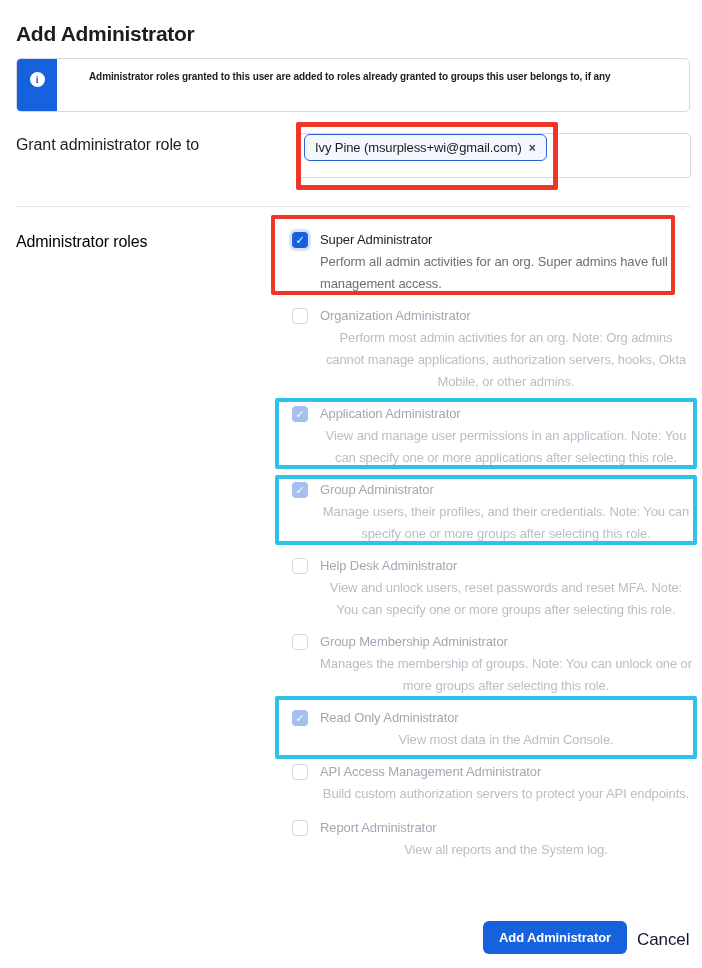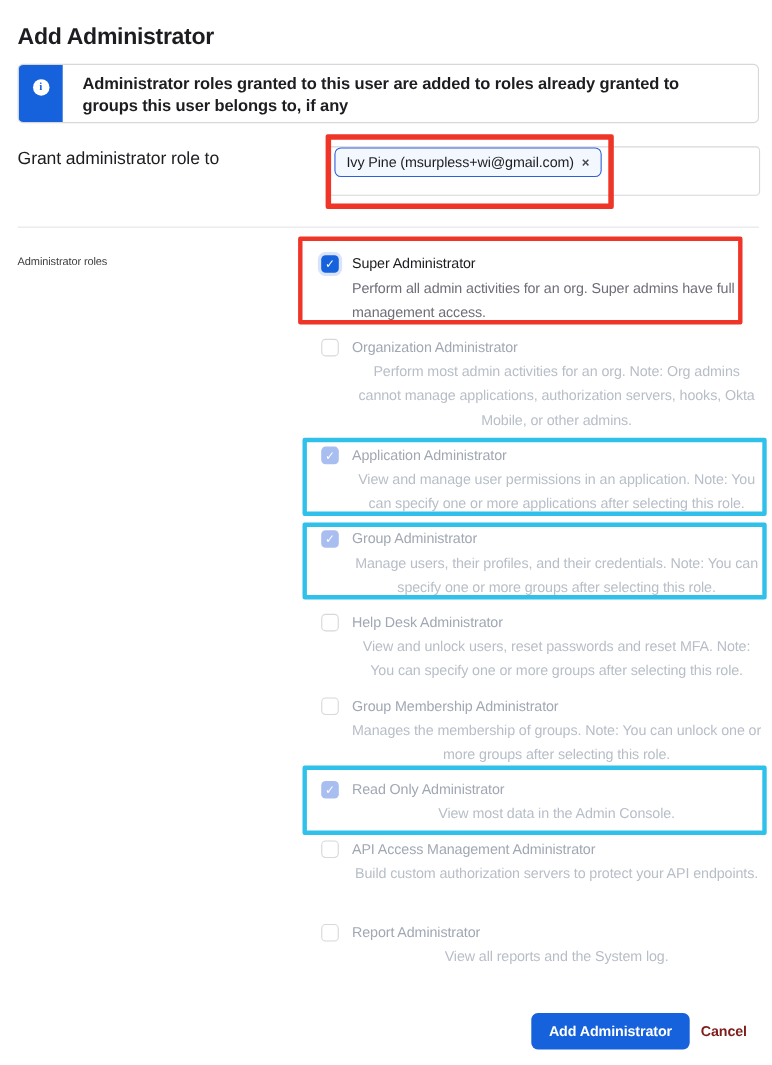--- a/index.html
+++ b/index.html
@@ -6,48 +6,48 @@
   body{font-family:"Liberation Sans","DejaVu Sans",sans-serif;color:#1d1d21;letter-spacing:-0.1px;}
   #app{position:relative;width:702px;height:968px;background:#fff;overflow:hidden;}
 
   
   .page-title{position:absolute;left:16px;top:8px;font-size:21px;font-weight:700;color:#1d1d21;letter-spacing:-0.3px;}
 
   
   .banner{position:absolute;left:16px;top:58px;width:674px;height:54px;border:1px solid #d7d7dc;border-radius:5px;display:flex;box-sizing:border-box;overflow:hidden;}
   .banner-strip{width:40px;background:#1662dd;flex:none;display:flex;align-items:flex-start;justify-content:center;padding-top:13px;box-sizing:border-box;}
   .info-icon{width:15px;height:15px;background:#fff;border-radius:50%;color:#1662dd;font-size:10px;font-weight:700;display:flex;align-items:center;justify-content:center;font-family:"Liberation Serif","DejaVu Serif",serif;}
-  .banner-text{padding:8px 18px;font-size:15px;font-weight:700;line-height:20px;max-width:600px;}
+  .banner-text{padding:8px 32px;font-size:10px;font-weight:700;line-height:20px;max-width:600px;}
 
   
   .grant-label{position:absolute;left:16px;top:136px;font-size:16px;color:#1d1d21;}
   .grant-input{position:absolute;left:297px;top:133px;width:394px;height:45px;border:1px solid #d7d7dc;border-radius:4px;box-sizing:border-box;display:flex;align-items:flex-start;padding:0 6px;cursor:text;}
   .token{display:inline-flex;align-items:center;gap:7px;border:1.5px solid #2e5fd9;background:#f3f7fe;border-radius:6px;padding:5px 10px;font-size:13px;color:#1d1d21;white-space:nowrap;}
   .token-close{color:#46464c;font-size:12px;font-weight:700;cursor:pointer;line-height:1;}
 
   .divider{position:absolute;left:16px;top:206px;width:674px;height:1px;background:#e4e4e9;}
 
   
-  .roles-label{position:absolute;left:16px;top:233px;font-size:10px;color:#404040;}
+  .roles-label{position:absolute;left:16px;top:233px;font-size:16px;color:#000000;}
   .roles-list{position:absolute;left:292px;top:0;width:400px;}
   .role-item{position:absolute;left:0;display:flex;gap:12px;width:400px;}
   .checkbox{width:16px;height:16px;border-radius:4px;flex:none;margin-top:3px;box-sizing:border-box;cursor:pointer;}
   .cb-unchecked{background:#fff;border:1px solid #d8d8dc;}
   .cb-checked-enabled{background:#1662dd;box-shadow:0 0 0 3px #d9e3f9;}
   .cb-checked-disabled{background:#a9bef0;}
   .check-glyph{color:#fff;font-size:11px;font-weight:700;display:flex;align-items:center;justify-content:center;height:100%;}
   .role-text{width:382px;font-size:13px;line-height:22px;}
   .role-name-on{color:#1d1d21;font-weight:500;}
   .role-name-off{color:#a1a8b3;font-weight:400;}
   .role-desc-on{color:#6e6e78;}
   .role-desc-off{color:#b8bec7;text-align:center;}
 
   
   .submit-btn{position:absolute;left:483px;top:921px;height:33px;padding:0 16px;background:#1662dd;border:none;border-radius:6px;color:#fff;font-size:13px;font-weight:700;font-family:inherit;cursor:pointer;letter-spacing:-0.1px;}
-  .cancel-link{position:absolute;left:637px;top:930px;color:#7f1d1d;font-size:13px;font-weight:700;cursor:pointer;text-decoration:none;}
+  .cancel-link{position:absolute;left:637px;top:930px;color:#0f172a;font-size:17px;font-weight:400;cursor:pointer;text-decoration:none;}
 
   
   .ann{position:absolute;pointer-events:none;box-sizing:border-box;border-radius:2px;}
   .ann-red{border:5px solid #ee3527;}
   .ann-red-thin{border:4px solid #ee3527;}
   .ann-cyan{border:4px solid #30c1ea;}
 </style>
 </head>
 <body>
 
@@ -141,21 +141,21 @@
     </div>
 
     <div class="role-item" style="top:761px">
       <span class="checkbox cb-unchecked"></span>
       <div class="role-text">
         <div class="role-name-off">API Access Management Administrator</div>
         <div class="role-desc-off">Build custom authorization servers to protect your API endpoints.</div>
       </div>
     </div>
 
-    <div class="role-item" style="top:837px">
+    <div class="role-item" style="top:817px">
       <span class="checkbox cb-unchecked"></span>
       <div class="role-text">
         <div class="role-name-off">Report Administrator</div>
         <div class="role-desc-off">View all reports and the System log.</div>
       </div>
     </div>
 
   </div>
 
   <button class="submit-btn">Add Administrator</button>

